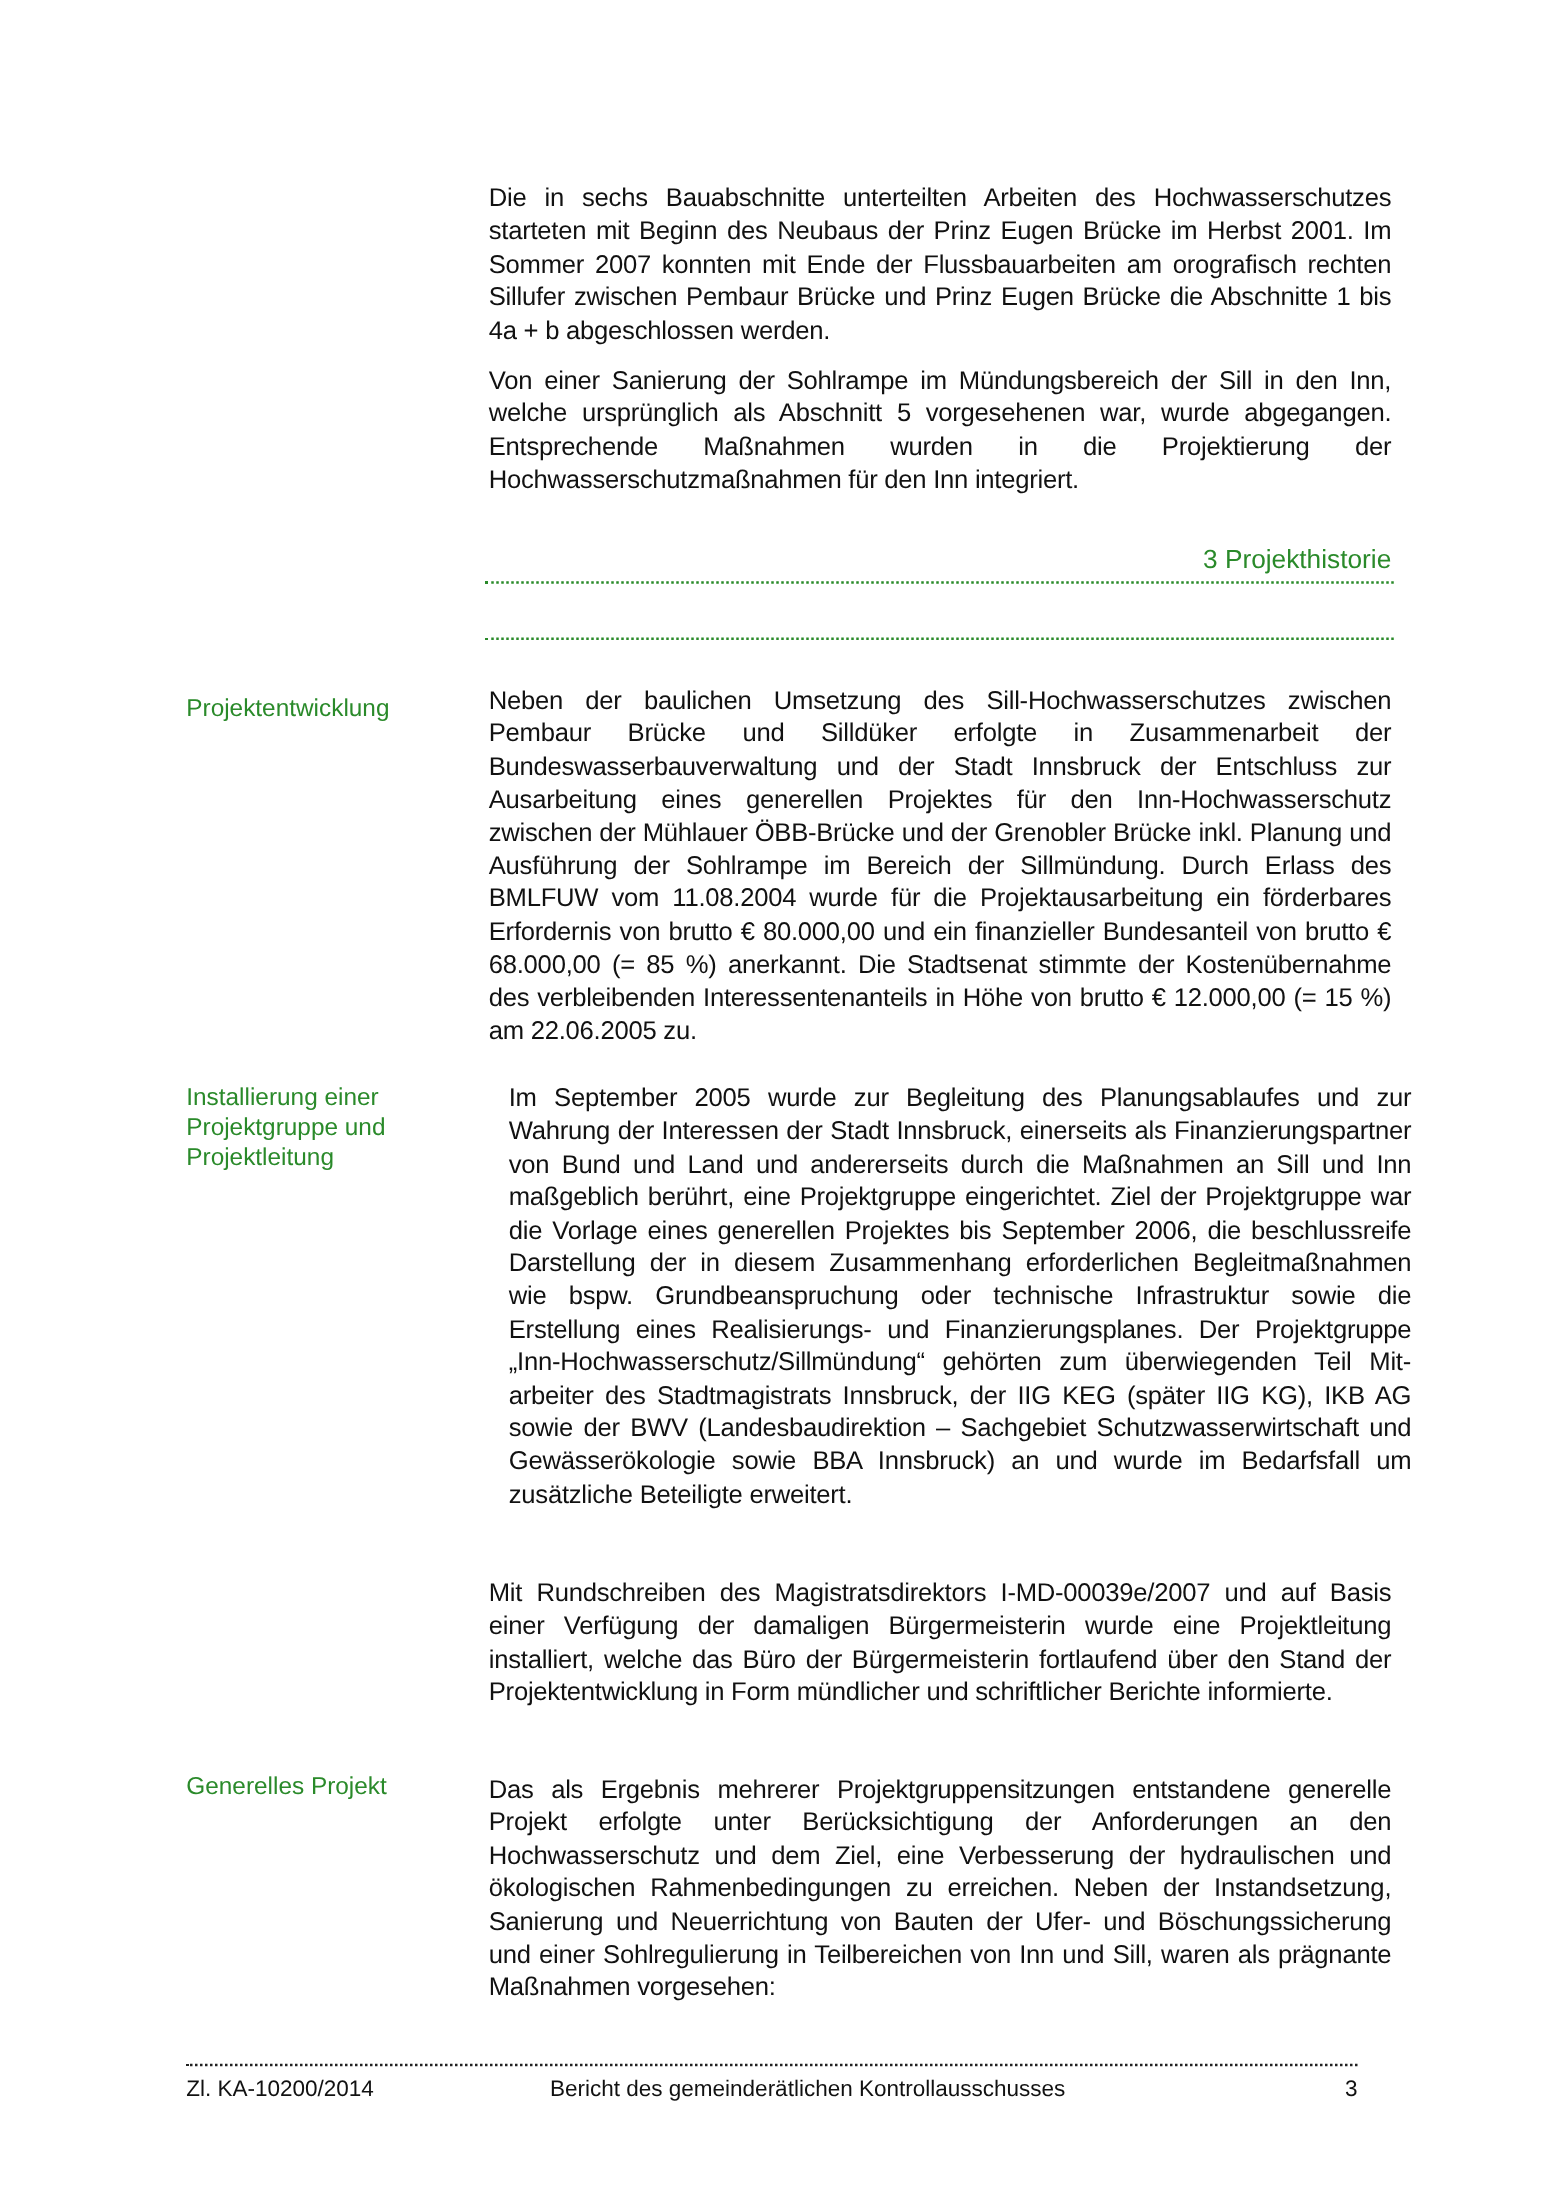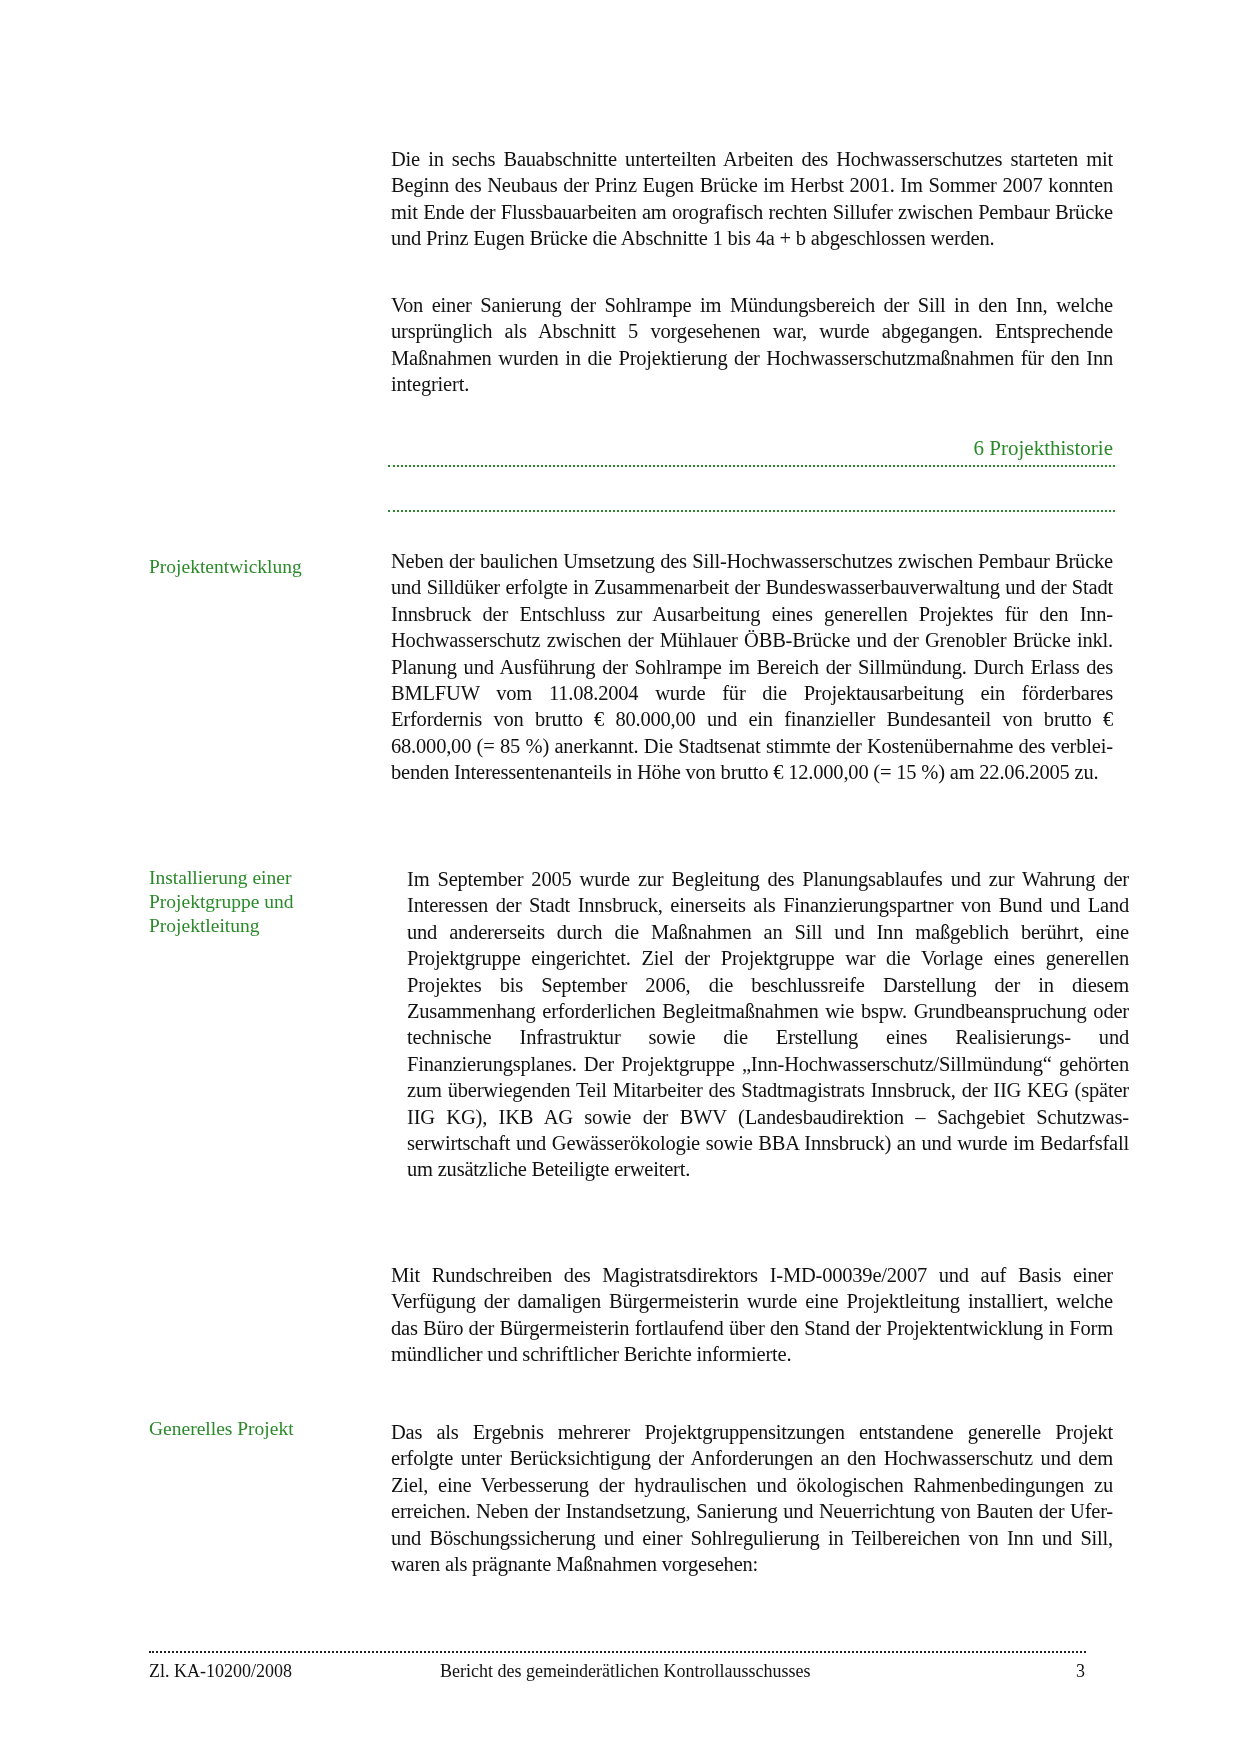--- a/index.html
+++ b/index.html
@@ -1,18 +1,18 @@
 <!DOCTYPE html>
 <html><head>
 <meta charset="utf-8">
 <style>
   html, body { margin: 0; padding: 0; background: #ffffff; }
   body { width: 1241px; height: 1754px; position: relative; overflow: hidden;
          font-family: "Liberation Sans", sans-serif; color: #111; }
-  .page { position: absolute; left: 0; top: 0; width: 1241px; height: 1754px; font-family: Liberation Serif, serif; }
+  .page { position: absolute; left: 0; top: 0; width: 1241px; height: 1754px; }
   .main-col { position: absolute; left: 391px; width: 722px; }
   .para { font-size: 20.5px; line-height: 26.4px; text-align: justify; margin: 0;
           letter-spacing: -0.2px; }
   .heading { position: absolute; left: 391px; width: 722px; text-align: right;
              color: #2a8a2a; font-size: 21px; line-height: 26px; }
   .dotted { position: absolute; left: 388px; width: 727px; height: 0;
             border-top: 2px dotted #2a8a2a; }
   .margin-note { position: absolute; left: 149px; width: 200px; color: #2a8a2a;
                  font-size: 19.5px; line-height: 24px; }
   .footer-line { position: absolute; left: 149px; width: 937px; top: 1651px;
@@ -25,21 +25,21 @@
 <div class="page">
 
   <div class="main-col" style="top:146px;">
     <p class="para">Die in sechs Bauabschnitte unterteilten Arbeiten des Hochwasser­schutzes starteten mit Beginn des Neubaus der Prinz Eugen Brücke im Herbst 2001. Im Sommer 2007 konnten mit Ende der Flussbauarbeiten am orografisch rechten Sillufer zwischen Pembaur Brücke und Prinz Eugen Brücke die Abschnitte 1 bis 4a + b abgeschlossen werden.</p>
   </div>
 
   <div class="main-col" style="top:292px;">
     <p class="para">Von einer Sanierung der Sohlrampe im Mündungsbereich der Sill in den Inn, welche ursprünglich als Abschnitt 5 vorgesehenen war, wurde abgegangen. Entsprechende Maßnahmen wurden in die Projektierung der Hochwasserschutzmaßnahmen für den Inn integriert.</p>
   </div>
 
-  <div class="heading" style="top:435px;">6  Projekthistorie</div>
+  <div class="heading" style="top:435px;">3  Projekthistorie</div>
   <div class="dotted" style="top:465px;"></div>
 
   <div class="dotted" style="top:510px;"></div>
 
   <div class="margin-note" style="top:555px;">Projektentwicklung</div>
   <div class="main-col" style="top:524px;margin-top:24px;">
     <p class="para">Neben der baulichen Umsetzung des Sill-Hochwasserschutzes zwi­schen Pembaur Brücke und Silldüker erfolgte in Zusammenarbeit der Bundeswasserbauverwaltung und der Stadt Innsbruck der Entschluss zur Ausarbeitung eines generellen Projektes für den Inn-Hochwasser­schutz zwischen der Mühlauer ÖBB-Brücke und der Grenobler Brücke inkl. Planung und Ausführung der Sohlrampe im Bereich der Sillmün­dung. Durch Erlass des BMLFUW vom 11.08.2004 wurde für die Pro­jektausarbeitung ein förderbares Erfordernis von brutto € 80.000,00 und ein finanzieller Bundesanteil von brutto € 68.000,00 (= 85 %) an­erkannt. Die Stadtsenat stimmte der Kostenübernahme des verblei­benden Interessentenanteils in Höhe von brutto € 12.000,00 (= 15 %) am 22.06.2005 zu.</p>
   </div>
 
   <div class="margin-note" style="top:866px;">Installierung einer Projektgruppe  und Projektleitung</div>
@@ -50,17 +50,17 @@
   <div class="main-col" style="top:1262px;">
     <p class="para">Mit Rundschreiben des Magistratsdirektors I-MD-00039e/2007 und auf Basis einer Verfügung der damaligen Bürgermeisterin wurde eine Pro­jektleitung installiert, welche das Büro der Bürgermeisterin fortlaufend über den Stand der Projektentwicklung in Form mündlicher und schrift­licher Berichte informierte.</p>
   </div>
 
   <div class="margin-note" style="top:1417px;">Generelles Projekt</div>
   <div class="main-col" style="top:1419px;">
     <p class="para">Das als Ergebnis mehrerer Projektgruppensitzungen entstandene ge­nerelle Projekt erfolgte unter Berücksichtigung der Anforderungen an den Hochwasserschutz und dem Ziel, eine Verbesserung der hydrauli­schen und ökologischen Rahmenbedingungen zu erreichen. Neben der Instandsetzung, Sanierung und Neuerrichtung von Bauten der Ufer- und Böschungssicherung und einer Sohlregulierung in Teilbereichen von Inn und Sill, waren als prägnante Maßnahmen vorgesehen:</p>
   </div>
 
   <div class="footer-line"></div>
-  <div class="footer" style="left:149px;">Zl. KA-10200/2008</div>
+  <div class="footer" style="left:149px;">Zl. KA-10200/2014</div>
   <div class="footer" style="left:440px;">Bericht des gemeinderätlichen Kontrollausschusses</div>
   <div class="footer" style="left:1076px;">3</div>
 
 </div>
 
 </body></html>

